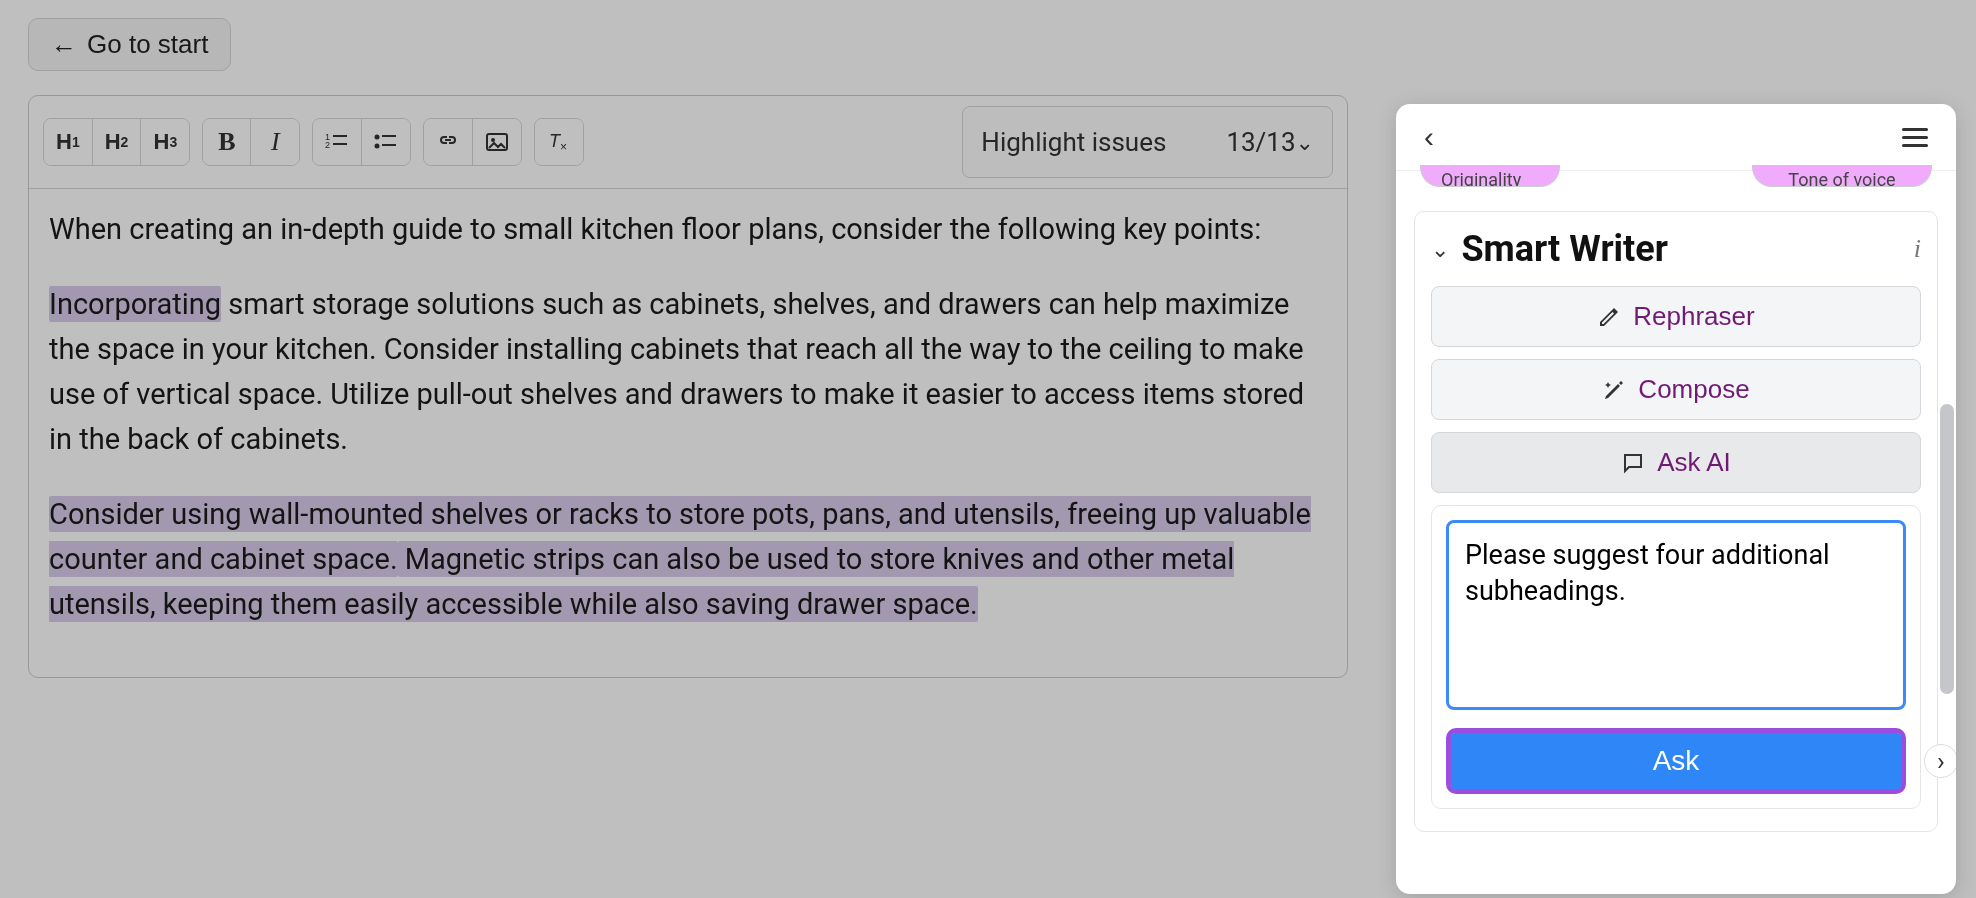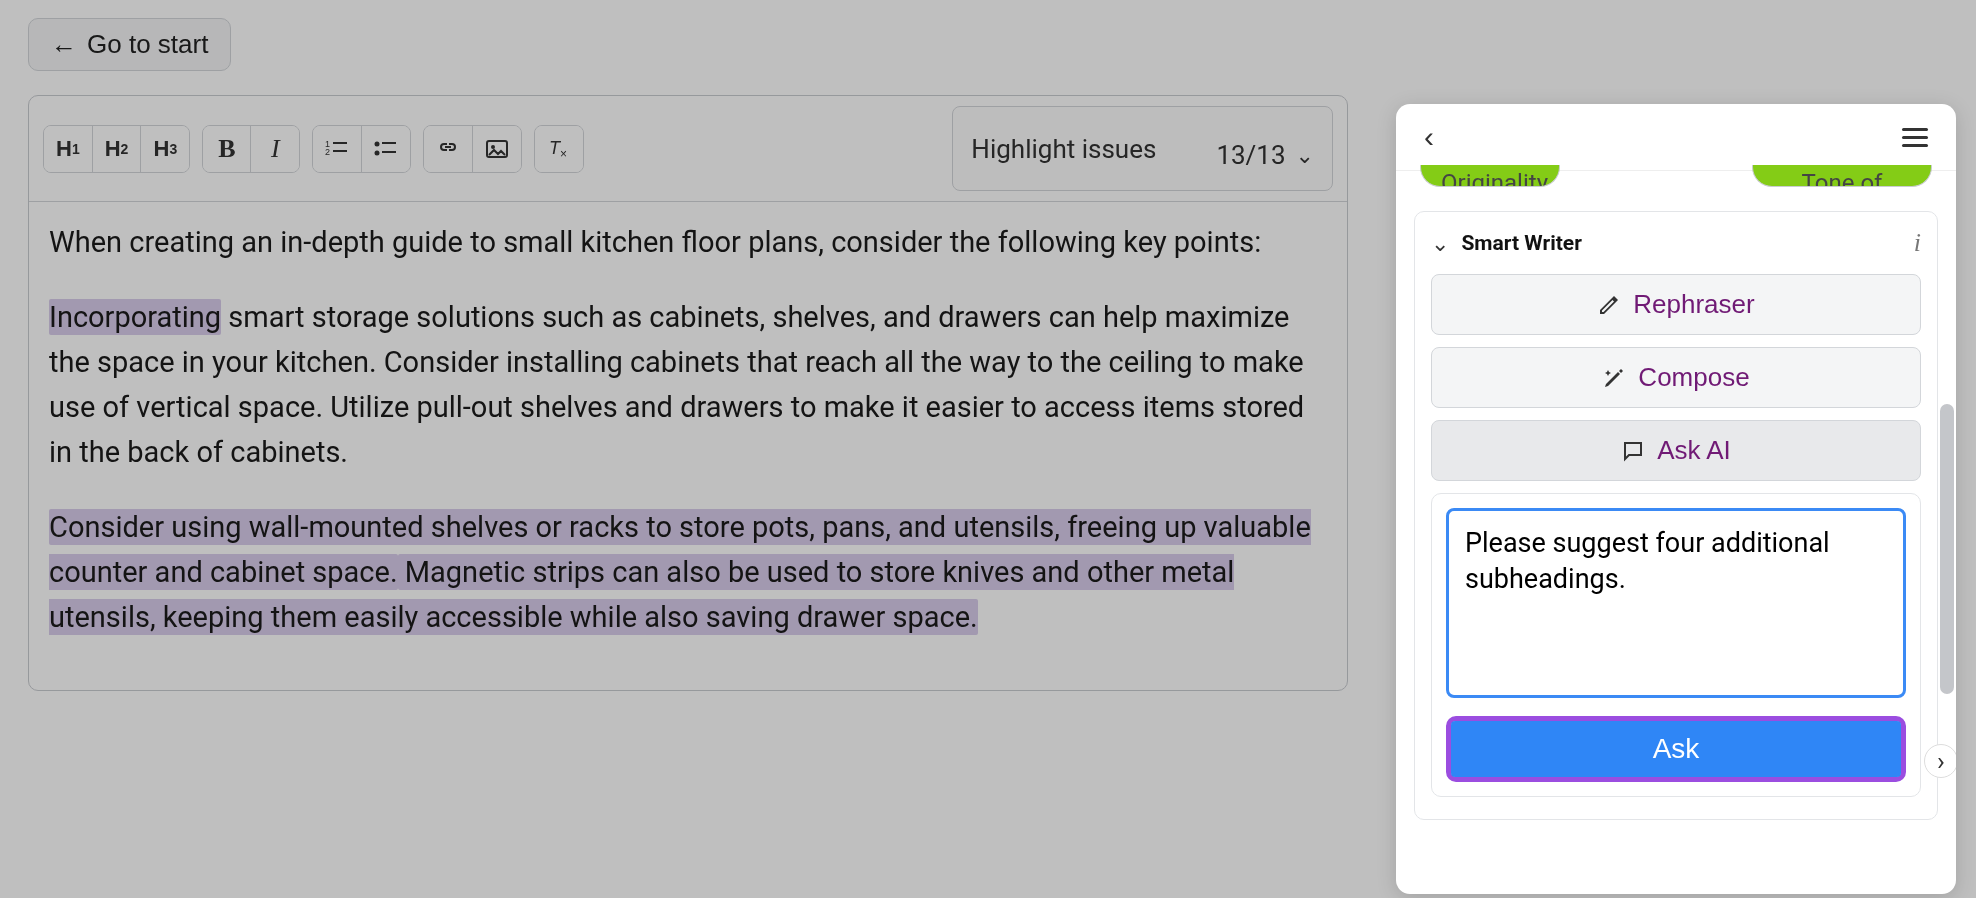--- a/index.html
+++ b/index.html
@@ -87,21 +87,21 @@
   display: flex;
   align-items: center;
   border: 1px solid #d3d6da;
   border-radius: 8px;
   background: #fdfdfd;
   padding: 20px 18px;
   gap: 60px;
   font-size: 26px;
   color: #333;
 }
-.issues-count { display:flex; align-items:center; gap:10px;margin-top:13px; }
+.issues-count { display:flex; align-items:center; gap:0; }
 .issues-count .chev { font-size: 22px; }
 .content {
   padding: 18px 20px 20px 20px;
   font-size: 29px;
   line-height: 1.55;
   color: #1b1b1b;
 }
 .content h1 {
   font-size: 56px;
   font-weight: 800;
@@ -143,37 +143,37 @@
 .hamburger {
   display:flex; flex-direction:column; gap:5px;
 }
 .hamburger span { width:26px; height:3px; background:#333; border-radius:2px; }
 .pill-row {
   display:flex; justify-content:space-between;
   padding: 0 24px; margin-top: -6px;
 }
 .pill {
   border:1px solid #c9ccd1; border-radius: 20px;
-  padding: 4px 20px; font-size: 24px; color:#444; background:#84cc16;
+  padding: 4px 20px; font-size: 18px; color:#444; background:#f0abfc;
   overflow:hidden; height:22px;
 }
 .pill.left { border-top:none; border-top-left-radius:0; border-top-right-radius:0; width:140px;}
 .pill.right { border-top:none; border-top-left-radius:0; border-top-right-radius:0; width:180px;text-align:center;}
 .card {
   margin: 24px 18px 0 18px;
   border: 1px solid #e3e5e8;
   border-radius: 10px;
   background:#fff;
   padding: 16px 16px 22px 16px;
 }
 .card-title-row {
   display:flex; align-items:center; gap:12px; margin-bottom: 16px;
 }
 .card-title-row .chev { font-size: 22px; color:#333; }
-.card-title { font-size: 21px; font-weight: 700; color:#111; flex:1;}
+.card-title { font-size: 36px; font-weight: 700; color:#111; flex:1;}
 .info-i { font-size: 26px; color:#777; font-style: italic; font-family: Georgia, serif; }
 .action-btn {
   display:flex; align-items:center; justify-content:center; gap:12px;
   width:100%; padding: 14px 0;
   border:1px solid #d3d6da; border-radius:8px;
   background:#f4f5f6; font-size:26px; color:#701a75;
   margin-bottom: 12px; cursor:pointer;
 }
 .action-btn.active { background:#e8e9eb; }
 .ask-area {

